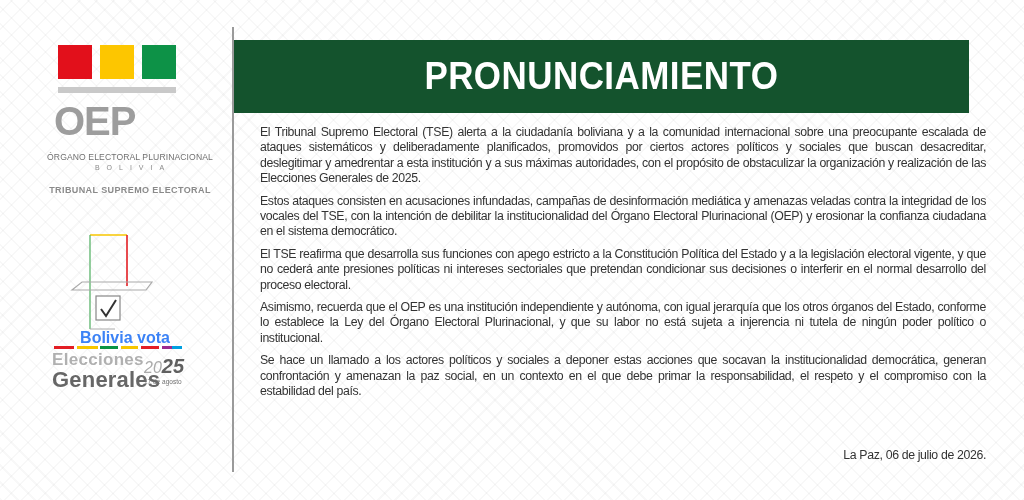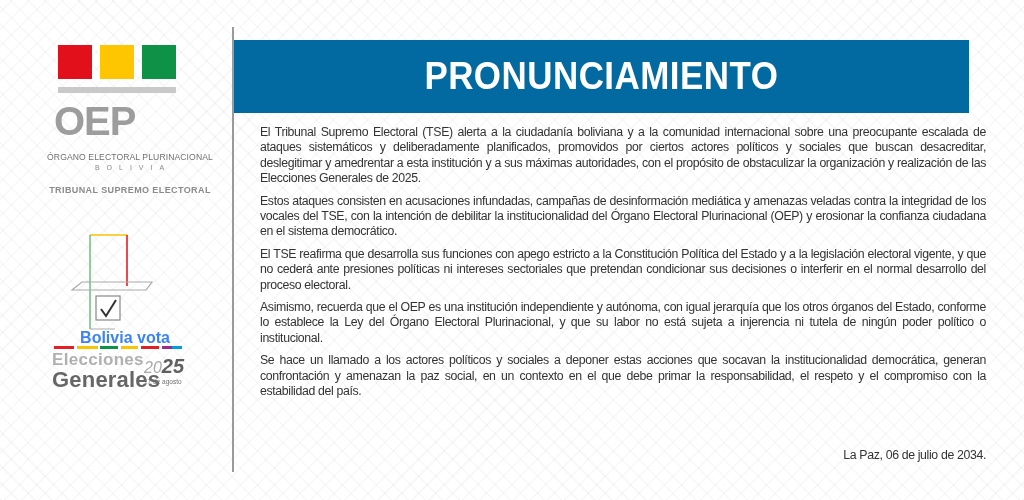--- a/index.html
+++ b/index.html
@@ -57,21 +57,21 @@
     .year-20 { font-size: 16px; color: #aaaaaa; font-weight: 400; }
     .year-25 { font-size: 20px; color: #606060; font-weight: 700; }
     .fecha { position: absolute; left: 144px; top: 378px; font-size: 6.5px; color: #707070; white-space: nowrap; }
 
     
     .divider { position: absolute; left: 232px; top: 27px; width: 2px; height: 445px; background: #9a9a9a; }
 
     
     .banner {
       position: absolute; left: 234px; top: 40px; width: 735px; height: 73px;
-      background: #0369a1; display: flex; align-items: center; justify-content: center;
+      background: #14532d; display: flex; align-items: center; justify-content: center;
     }
     .banner-title {
       font-family: "Liberation Sans", sans-serif; font-weight: 700;
       font-size: 38px; color: #ffffff; letter-spacing: 0.5px;
       transform: scaleX(0.92);
     }
 
     
     .content {
       position: absolute; left: 260px; top: 125px; width: 726px;
@@ -133,13 +133,13 @@
 </div>
 
 <div class="content">
   <p>El Tribunal Supremo Electoral (TSE) alerta a la ciudadanía boliviana y a la comunidad internacional sobre una preocupante escalada de ataques sistemáticos y deliberadamente planificados, promovidos por ciertos actores políticos y sociales que buscan desacreditar, deslegitimar y amedrentar a esta institución y a sus máximas autoridades, con el propósito de obstaculizar la organización y realización de las Elecciones Generales de 2025.</p>
   <p>Estos ataques consisten en acusaciones infundadas, campañas de desinformación mediática y amenazas veladas contra la integridad de los vocales del TSE, con la intención de debilitar la institucionalidad del Órgano Electoral Plurinacional (OEP) y erosionar la confianza ciudadana en el sistema democrático.</p>
   <p>El TSE reafirma que desarrolla sus funciones con apego estricto a la Constitución Política del Estado y a la legislación electoral vigente, y que no cederá ante presiones políticas ni intereses sectoriales que pretendan condicionar sus decisiones o interferir en el normal desarrollo del proceso electoral.</p>
   <p>Asimismo, recuerda que el OEP es una institución independiente y autónoma, con igual jerarquía que los otros órganos del Estado, conforme lo establece la Ley del Órgano Electoral Plurinacional, y que su labor no está sujeta a injerencia ni tutela de ningún poder político o institucional.</p>
   <p>Se hace un llamado a los actores políticos y sociales a deponer estas acciones que socavan la institucionalidad democrática, generan confrontación y amenazan la paz social, en un contexto en el que debe primar la responsabilidad, el respeto y el compromiso con la estabilidad del país.</p>
 </div>
 
-<div class="signature">La Paz, 06 de julio de 2034.</div>
+<div class="signature">La Paz, 06 de julio de 2026.</div>
 
 </body></html>

